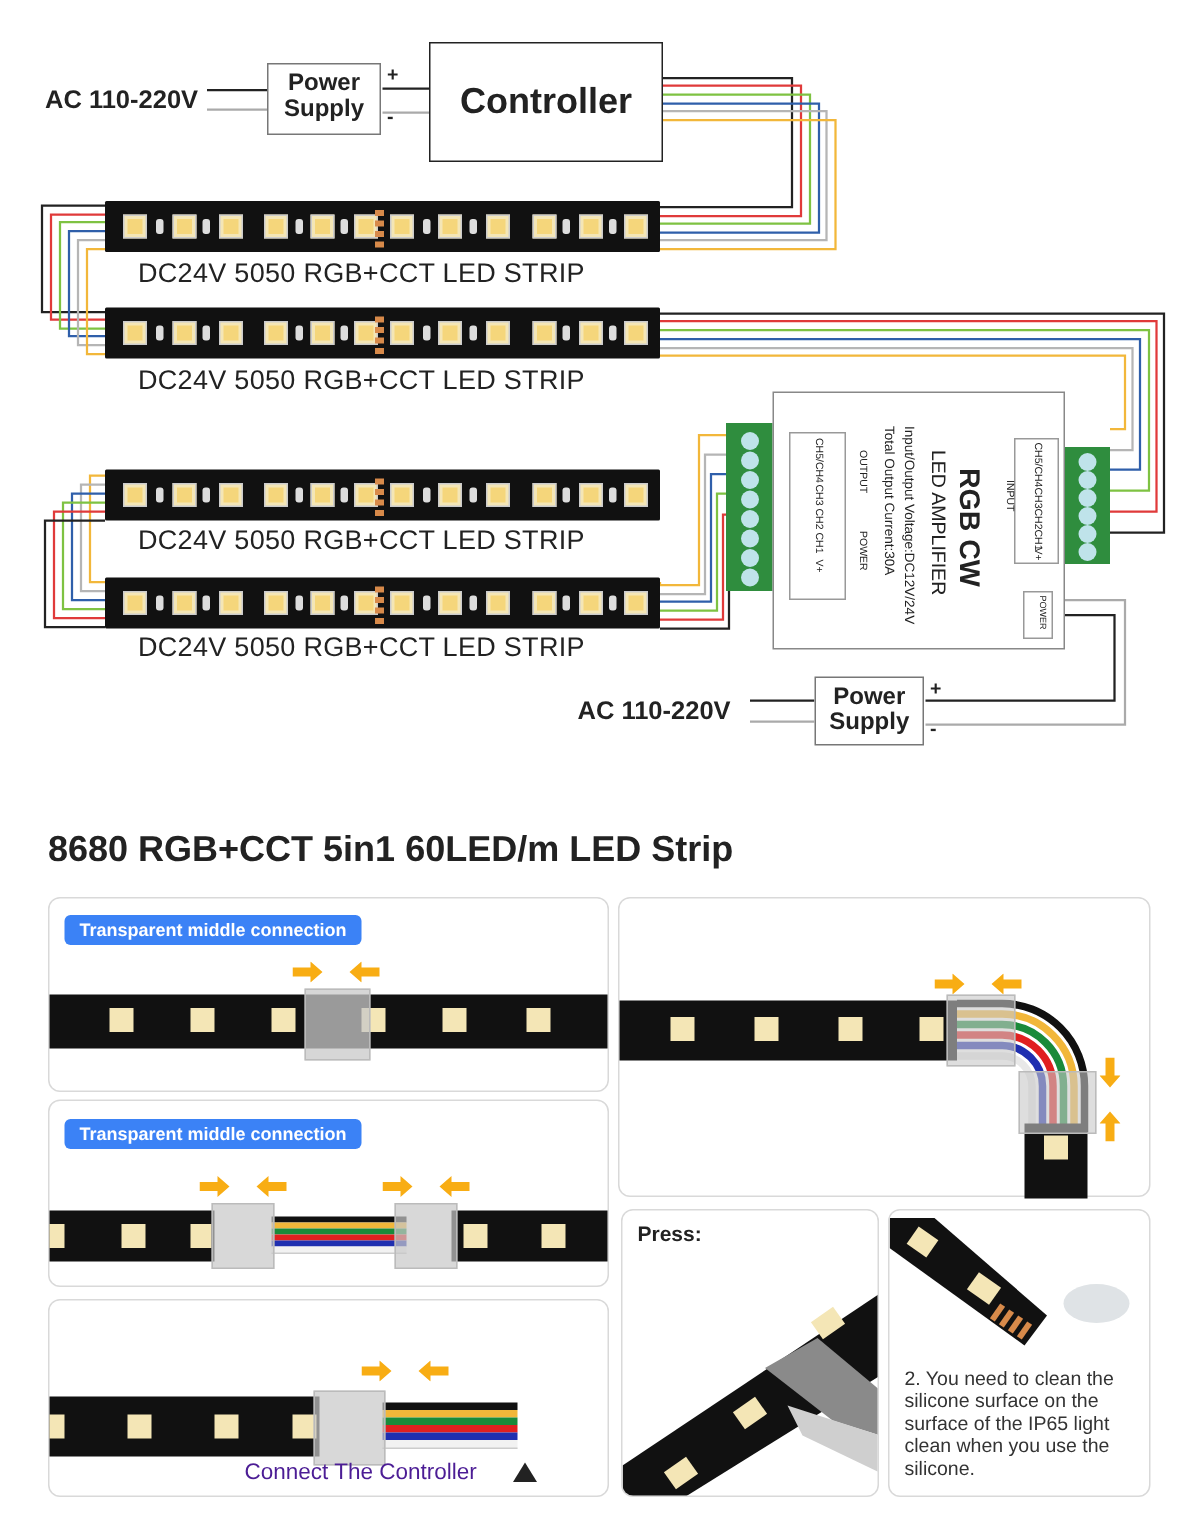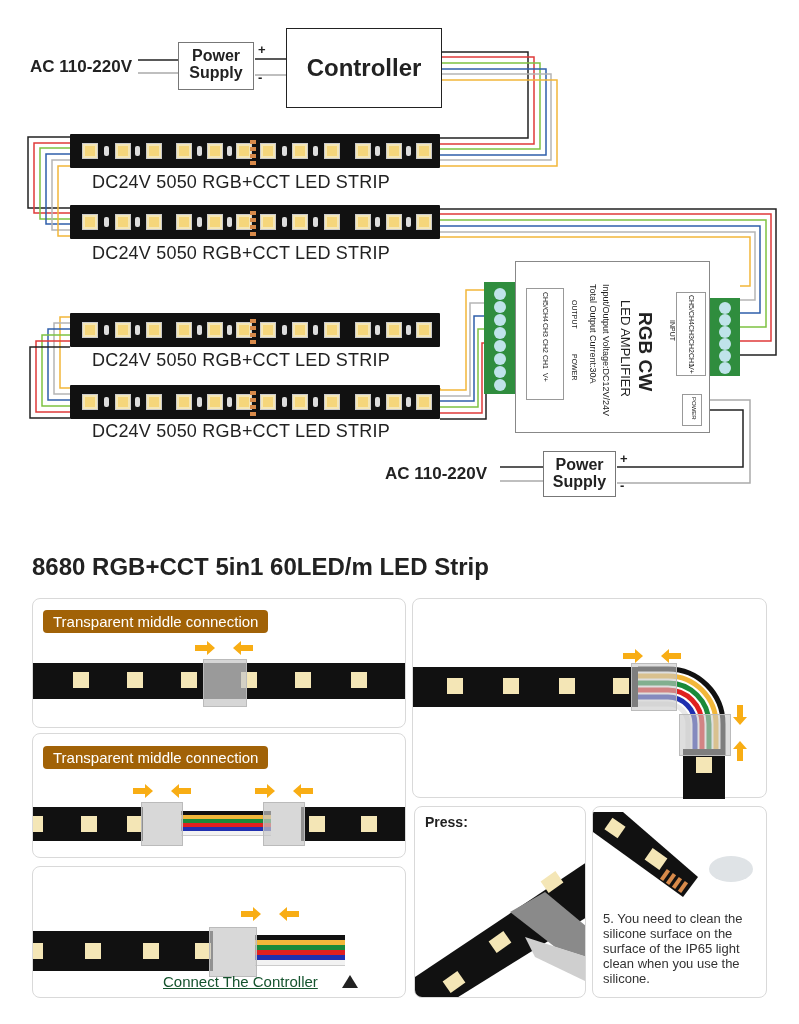--- a/index.html
+++ b/index.html
@@ -15,21 +15,21 @@
   .strip .led::after{content:"";position:absolute;left:2px;top:2px;width:10px;height:10px;background:#f6c84a;opacity:.55;}
   .strip .res{position:absolute;top:12px;width:5px;height:10px;background:#ddd;border-radius:2px;}
   .strip .pad{position:absolute;width:6px;height:4px;background:#d88a4a;}
   .strip-caption{font-size:18px;color:#222;letter-spacing:.2px;}
   .amp{border:1.5px solid #888;background:#fff;box-sizing:border-box;}
   .term{background:#2f8d3e;}
   .term .dot{position:absolute;width:12px;height:12px;border-radius:50%;background:#bfe3ea;}
   .vert{transform:rotate(90deg);transform-origin:left top;white-space:nowrap;}
   .section-title{font-weight:bold;font-size:24px;color:#222;}
   .card{border:1.5px solid #d9d9d9;border-radius:8px;background:#fff;box-sizing:border-box;}
-  .tag{background:#a16207;color:#fff;font-weight:normal;font-size:15px;border-radius:4px;padding:3px 10px;white-space:nowrap;}
+  .tag{background:#3b82f6;color:#fff;font-weight:bold;font-size:12px;border-radius:4px;padding:3px 10px;white-space:nowrap;}
   .note{font-size:13px;color:#333;line-height:16px;}
 </style>
 </head>
 <body>
 
 <svg class="wires" viewBox="0 0 799 530">
 
   <line x1="138" y1="60" x2="178" y2="60" stroke="#222" stroke-width="1.5"></line>
   <line x1="138" y1="73" x2="178" y2="73" stroke="#aaa" stroke-width="1.5"></line>
 
@@ -358,21 +358,21 @@
   </div>
   <div class="abs" style="left:222px;top:68px;width:90px;height:34px;">
     <div style="height:5px;background:#111"></div>
       <div style="height:5px;background:#f2b73a"></div>
     <div style="height:5px;background:#1a8a3a"></div>
       <div style="height:5px;background:#e02020"></div>
     <div style="height:5px;background:#1f2fb0"></div>
       <div style="height:5px;background:#f2f2f2;border-bottom:1px solid #ccc"></div>
   </div>
   <div class="abs" style="left:176px;top:60px;width:46px;height:48px;background:rgba(200,200,200,.7);border:1px solid #bbb;"></div>
-  <div class="abs" style="left:130px;top:106px;font-size:15px;color:#14532d;text-decoration:underline;">Connect The Controller</div>
+  <div class="abs" style="left:130px;top:106px;font-size:15px;color:#4c1d95;">Connect The Controller</div>
   <div class="abs" style="left:309px;top:108px;width:0;height:0;border-left:8px solid transparent;border-right:8px solid transparent;border-bottom:13px solid #222;"></div>
 </div>
 
 <div class="abs card" style="left:414px;top:806px;width:172px;height:192px;overflow:hidden;">
   <div class="abs" style="left:10px;top:7px;font-size:14px;font-weight:bold;color:#222;">Press:</div>
   <svg class="abs" style="left:0;top:0" width="172" height="192">
     <polygon points="172,55 172,110 40,192 0,192 0,170" fill="#111"></polygon>
     <rect x="128" y="68" width="18" height="14" fill="#f4e6b6" transform="rotate(-35 137 75)"></rect>
     <rect x="76" y="128" width="18" height="14" fill="#f4e6b6" transform="rotate(-35 85 135)"></rect>
     <rect x="30" y="168" width="18" height="14" fill="#f4e6b6" transform="rotate(-35 39 175)"></rect>
@@ -386,19 +386,19 @@
     <polygon points="0,5 30,5 105,70 90,90 0,25" fill="#111"></polygon>
     <rect x="14" y="14" width="16" height="14" fill="#f4e6b6" transform="rotate(35 22 21)"></rect>
     <rect x="54" y="45" width="18" height="14" fill="#f4e6b6" transform="rotate(35 63 52)"></rect>
     <rect x="70" y="62" width="4" height="12" fill="#d88a4a" transform="rotate(35 72 68)"></rect>
     <rect x="76" y="66" width="4" height="12" fill="#d88a4a" transform="rotate(35 78 72)"></rect>
     <rect x="82" y="70" width="4" height="12" fill="#d88a4a" transform="rotate(35 84 76)"></rect>
     <rect x="88" y="74" width="4" height="12" fill="#d88a4a" transform="rotate(35 90 80)"></rect>
     <ellipse cx="138" cy="62" rx="22" ry="13" fill="#dfe3e6"></ellipse>
   </svg>
   <div class="abs note" style="left:10px;top:104px;font-size:13px;line-height:15px;">
-    <div>5. You need to clean the</div>
+    <div>2. You need to clean the</div>
     <div>silicone surface on the</div>
     <div>surface of the IP65 light</div>
     <div>clean when you use the</div>
     <div>silicone.</div>
   </div>
 </div>
 
 </body></html>

